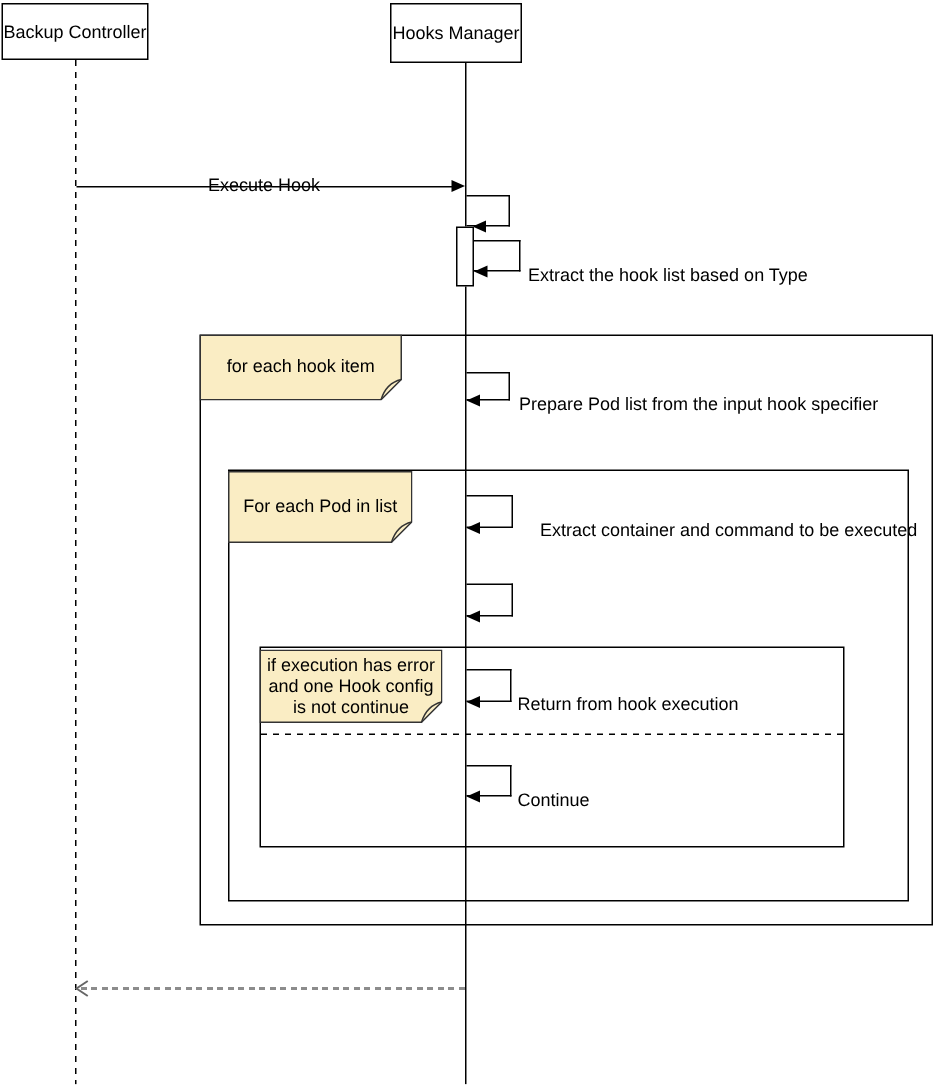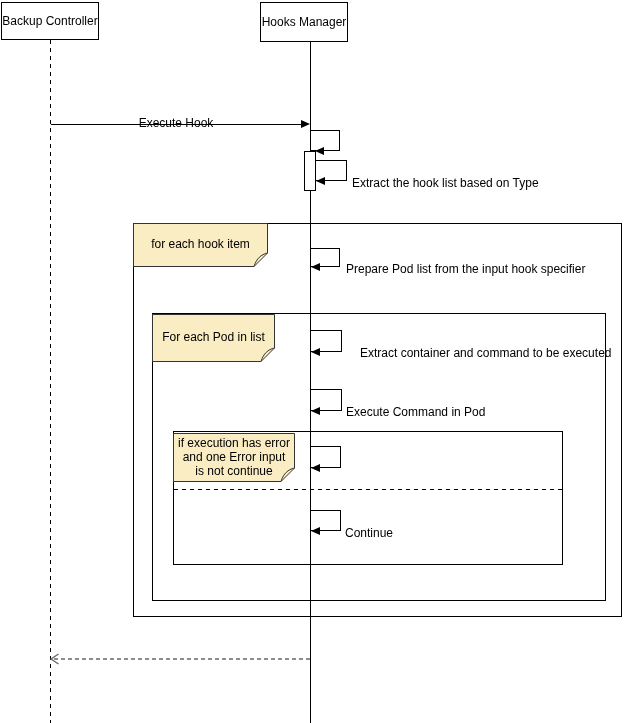--- a/index.html
+++ b/index.html
@@ -150,38 +150,38 @@
     </svg>
     <div class="note-text">For each Pod in list</div>
   </div>
 
   <div class="loop" style="left:311px; top:330px; width:31px; height:22px;"></div>
   <div class="ah-left" style="left:311px; top:348px;"></div>
   <div class="msg-label" style="left:360px; top:334px;">Extract container and command to be executed</div>
 
   <div class="loop" style="left:311px; top:389px; width:31px; height:22px;"></div>
   <div class="ah-left" style="left:311px; top:407px;"></div>
-  <div class="msg-label" style="left:346px; top:393px;">Execute Command in Pod</div>
 
   <div class="fragment" style="left:173px; top:431px; width:390px; height:134px;"></div>
   <div class="divider-dashed" style="left:174px; top:489px; width:388px;"></div>
   <div class="note" style="left:173px; top:433px; width:122px; height:49px;">
     <svg width="122" height="49" viewBox="0 0 122 49">
       <path class="shape" fill="#FAEDC4" d="M0.5,0.5 L121.5,0.5 L121.5,35 L108,48.5 L0.5,48.5 Z"></path>
       <path class="fold" d="M121.5,35 C115,36.5 110.5,40.5 108,48.5"></path>
     </svg>
     <div class="note-text">
       <span>if execution has error</span>
-      <span>and one Error input</span>
+      <span>and one Hook config</span>
       <span>is not continue</span>
     </div>
   </div>
 
   <div class="loop" style="left:311px; top:446px; width:30px; height:22px;"></div>
   <div class="ah-left" style="left:311px; top:464px;"></div>
+  <div class="msg-label" style="left:345px; top:450px;">Return from hook execution</div>
 
   <div class="loop" style="left:311px; top:510px; width:30px; height:21px;"></div>
   <div class="ah-left" style="left:311px; top:527px;"></div>
   <div class="msg-label" style="left:345px; top:514px;">Continue</div>
 
   <div class="return-line" style="left:54px; top:658px; width:256px;"></div>
   <svg class="open-arrow" style="left:49px; top:653px;" width="12" height="12" viewBox="0 0 12 12">
     <polyline points="9.5,1 2,6 9.5,11" fill="none" stroke="#666666" stroke-width="1.3"></polyline>
   </svg>
 

